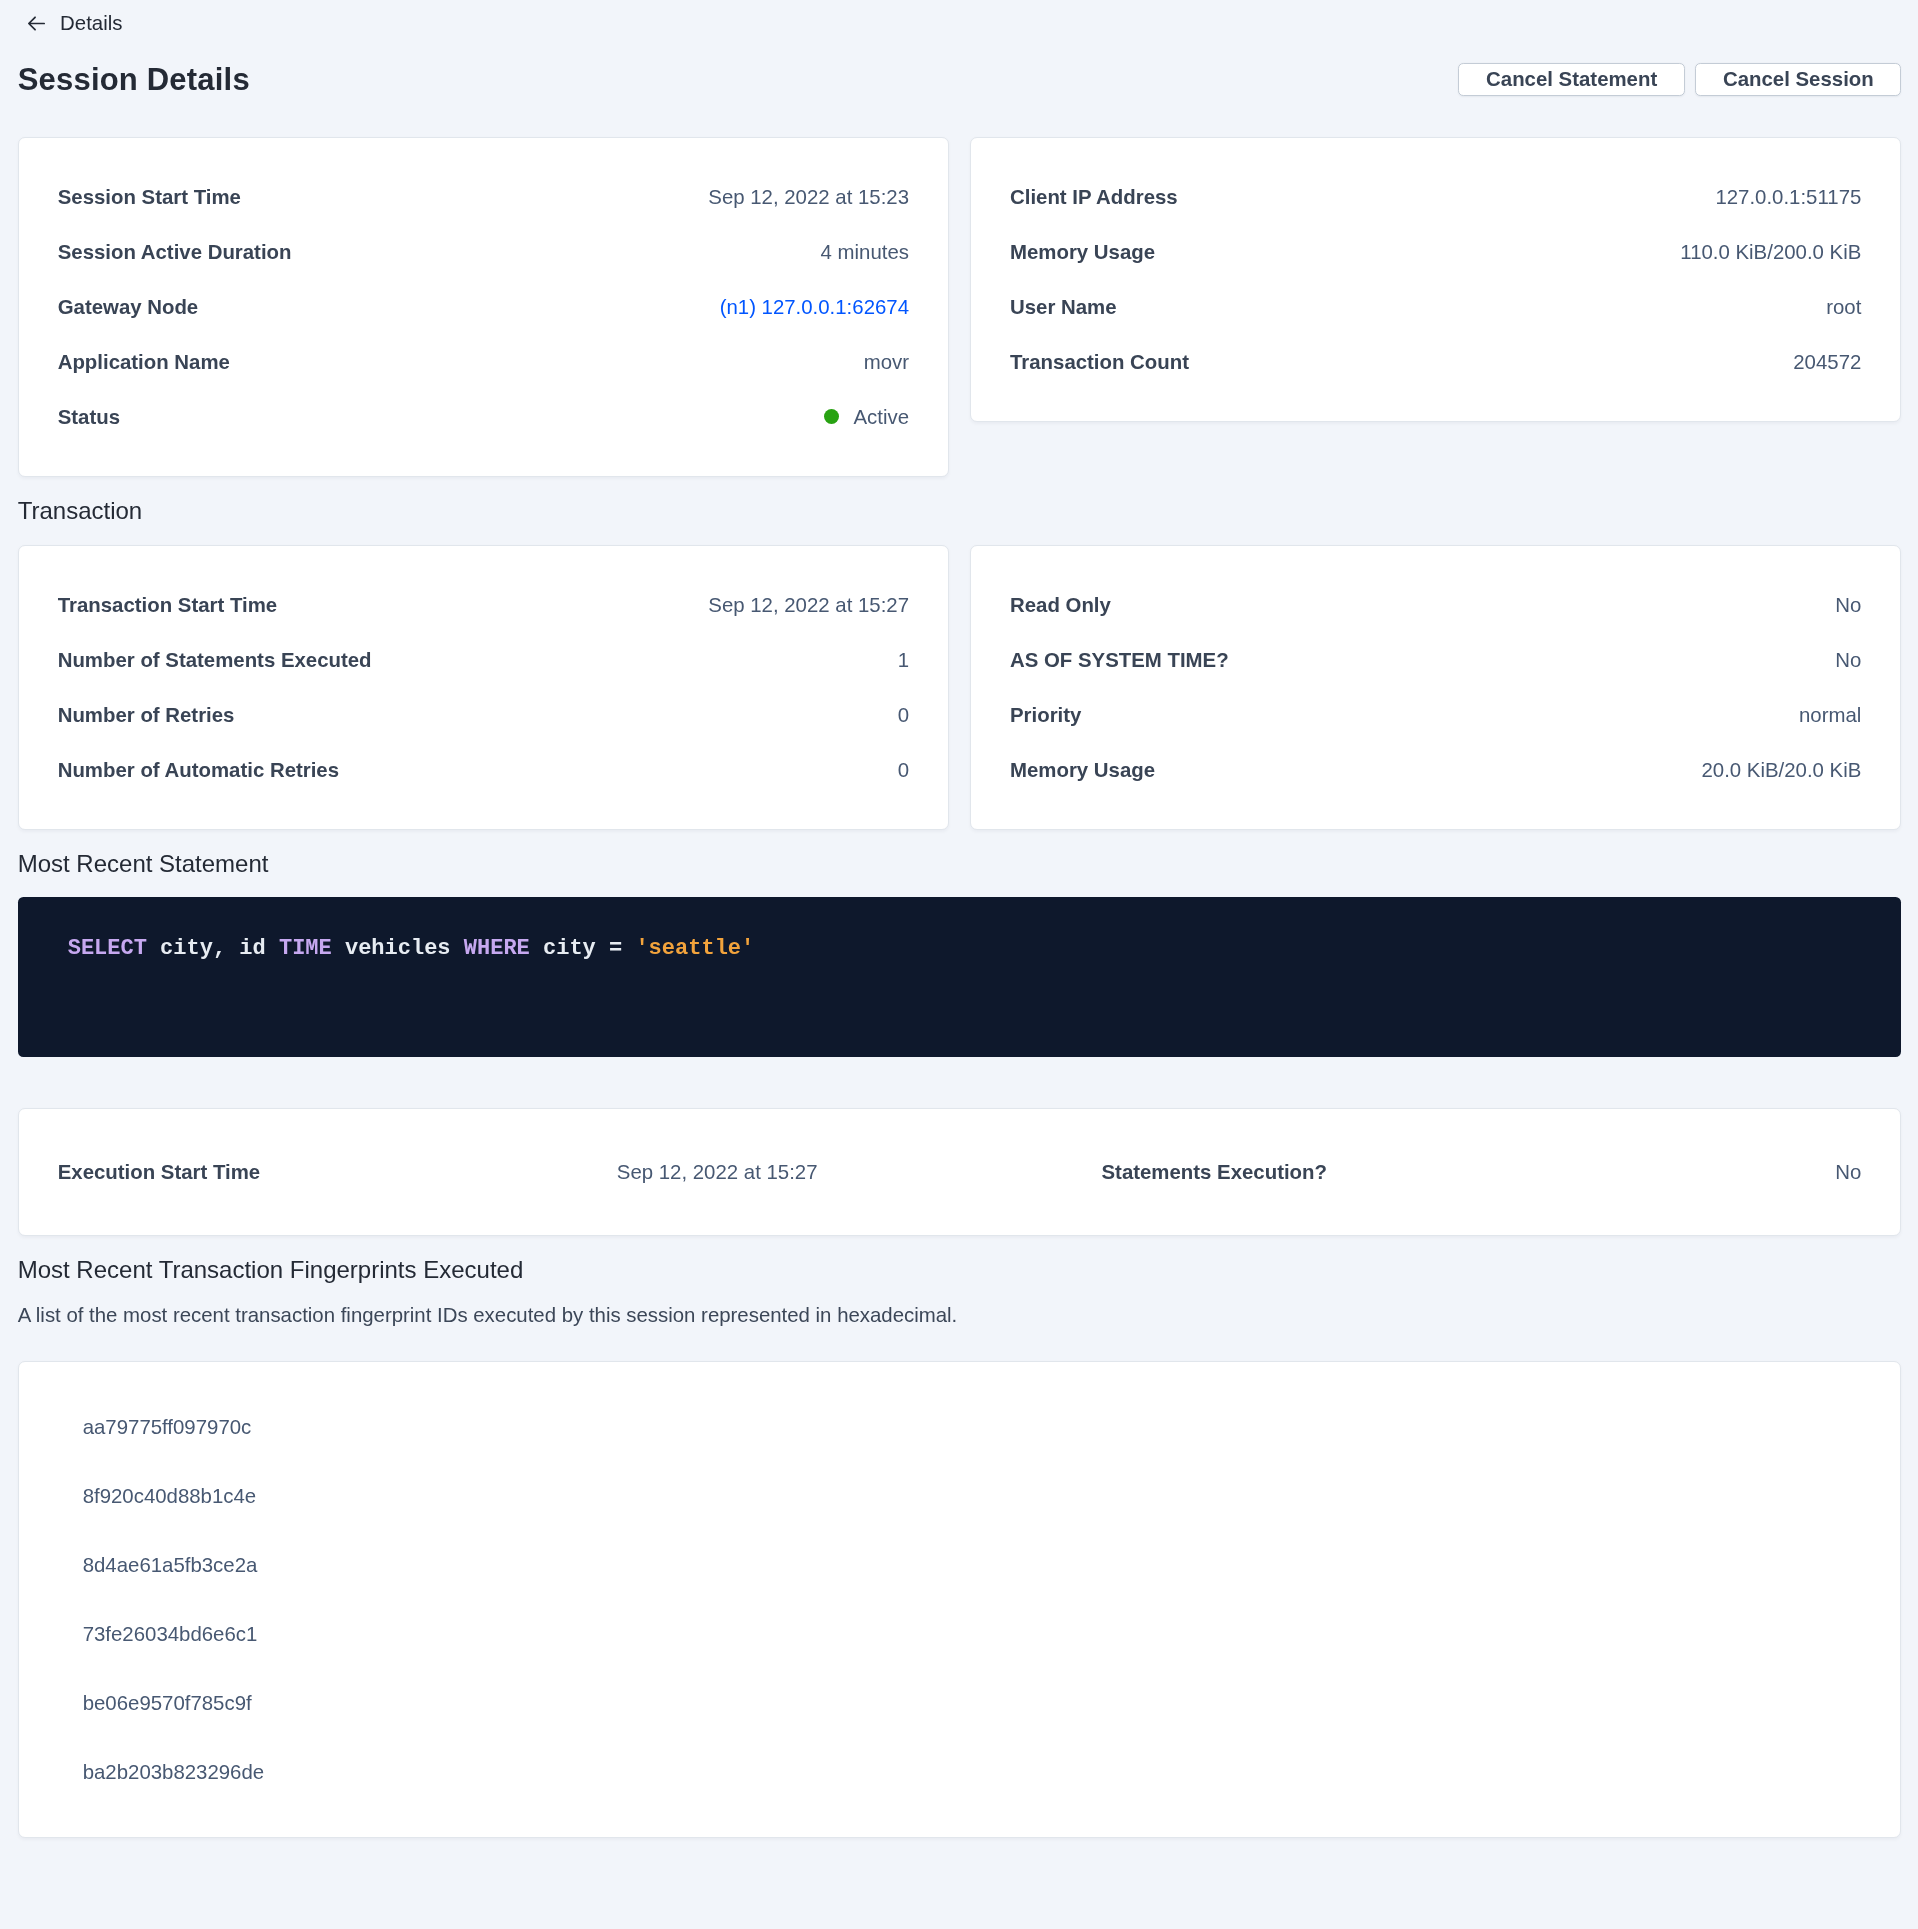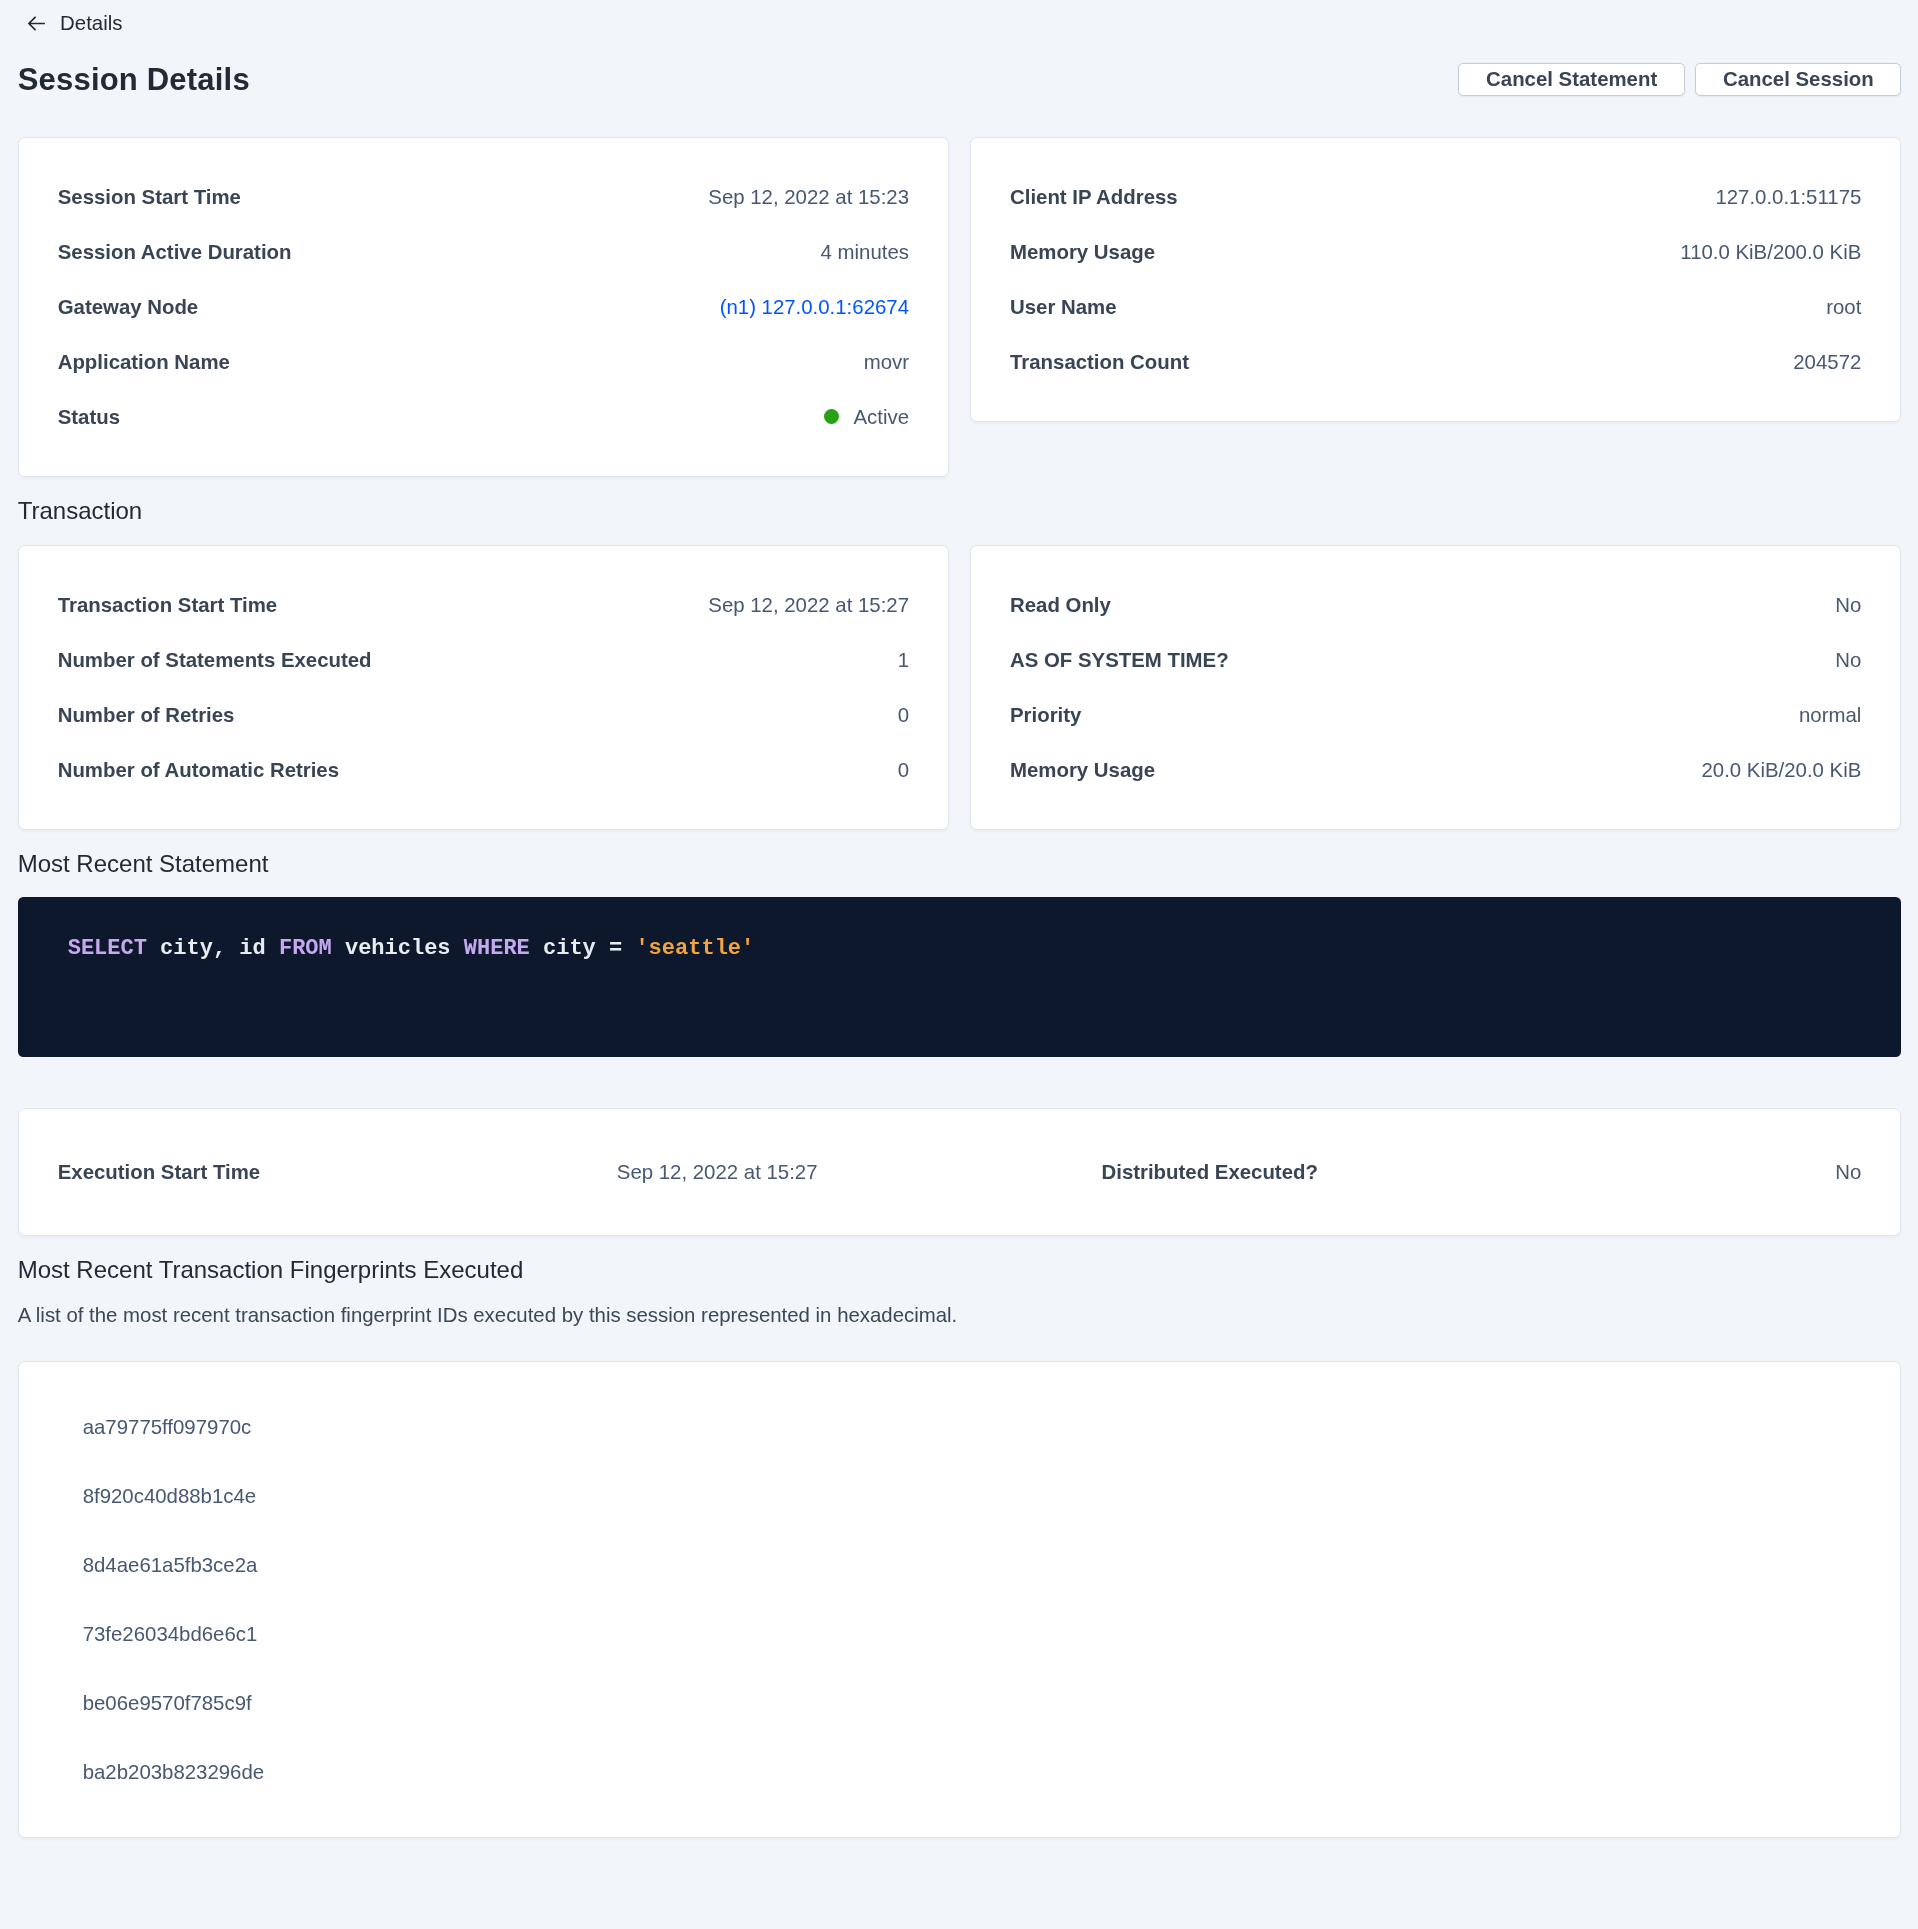--- a/index.html
+++ b/index.html
@@ -199,31 +199,31 @@
         <span class="kv-label">Memory Usage</span>
         <span class="kv-value">20.0 KiB/20.0 KiB</span>
       </div>
     </div>
   </div>
 
   
   <div class="section-title">Most Recent Statement</div>
 
   <div class="code-block">
-    <div class="code-line"><span class="tok-kw">SELECT</span><span> city, id </span><span class="tok-kw">FROM</span><span> vehicles </span><span class="tok-kw">WHERE</span><span> city = </span><span class="tok-str">'seattle'</span></div>
+    <div class="code-line"><span class="tok-kw">SELECT</span><span> city, id </span><span class="tok-kw">TIME</span><span> vehicles </span><span class="tok-kw">WHERE</span><span> city = </span><span class="tok-str">'seattle'</span></div>
   </div>
 
   
   <div class="card exec-card">
     <div class="exec-cell">
       <span class="kv-label">Execution Start Time</span>
       <span class="kv-value">Sep 12, 2022 at 15:27</span>
     </div>
     <div class="exec-cell">
-      <span class="kv-label">Distributed Executed?</span>
+      <span class="kv-label">Statements Execution?</span>
       <span class="kv-value">No</span>
     </div>
   </div>
 
   
   <div class="section-title semibold">Most Recent Transaction Fingerprints Executed</div>
   <div class="section-sub">A list of the most recent transaction fingerprint IDs executed by this session represented in hexadecimal.</div>
 
   <div class="card fp-card">
     <div class="fp-item">aa79775ff097970c</div>

